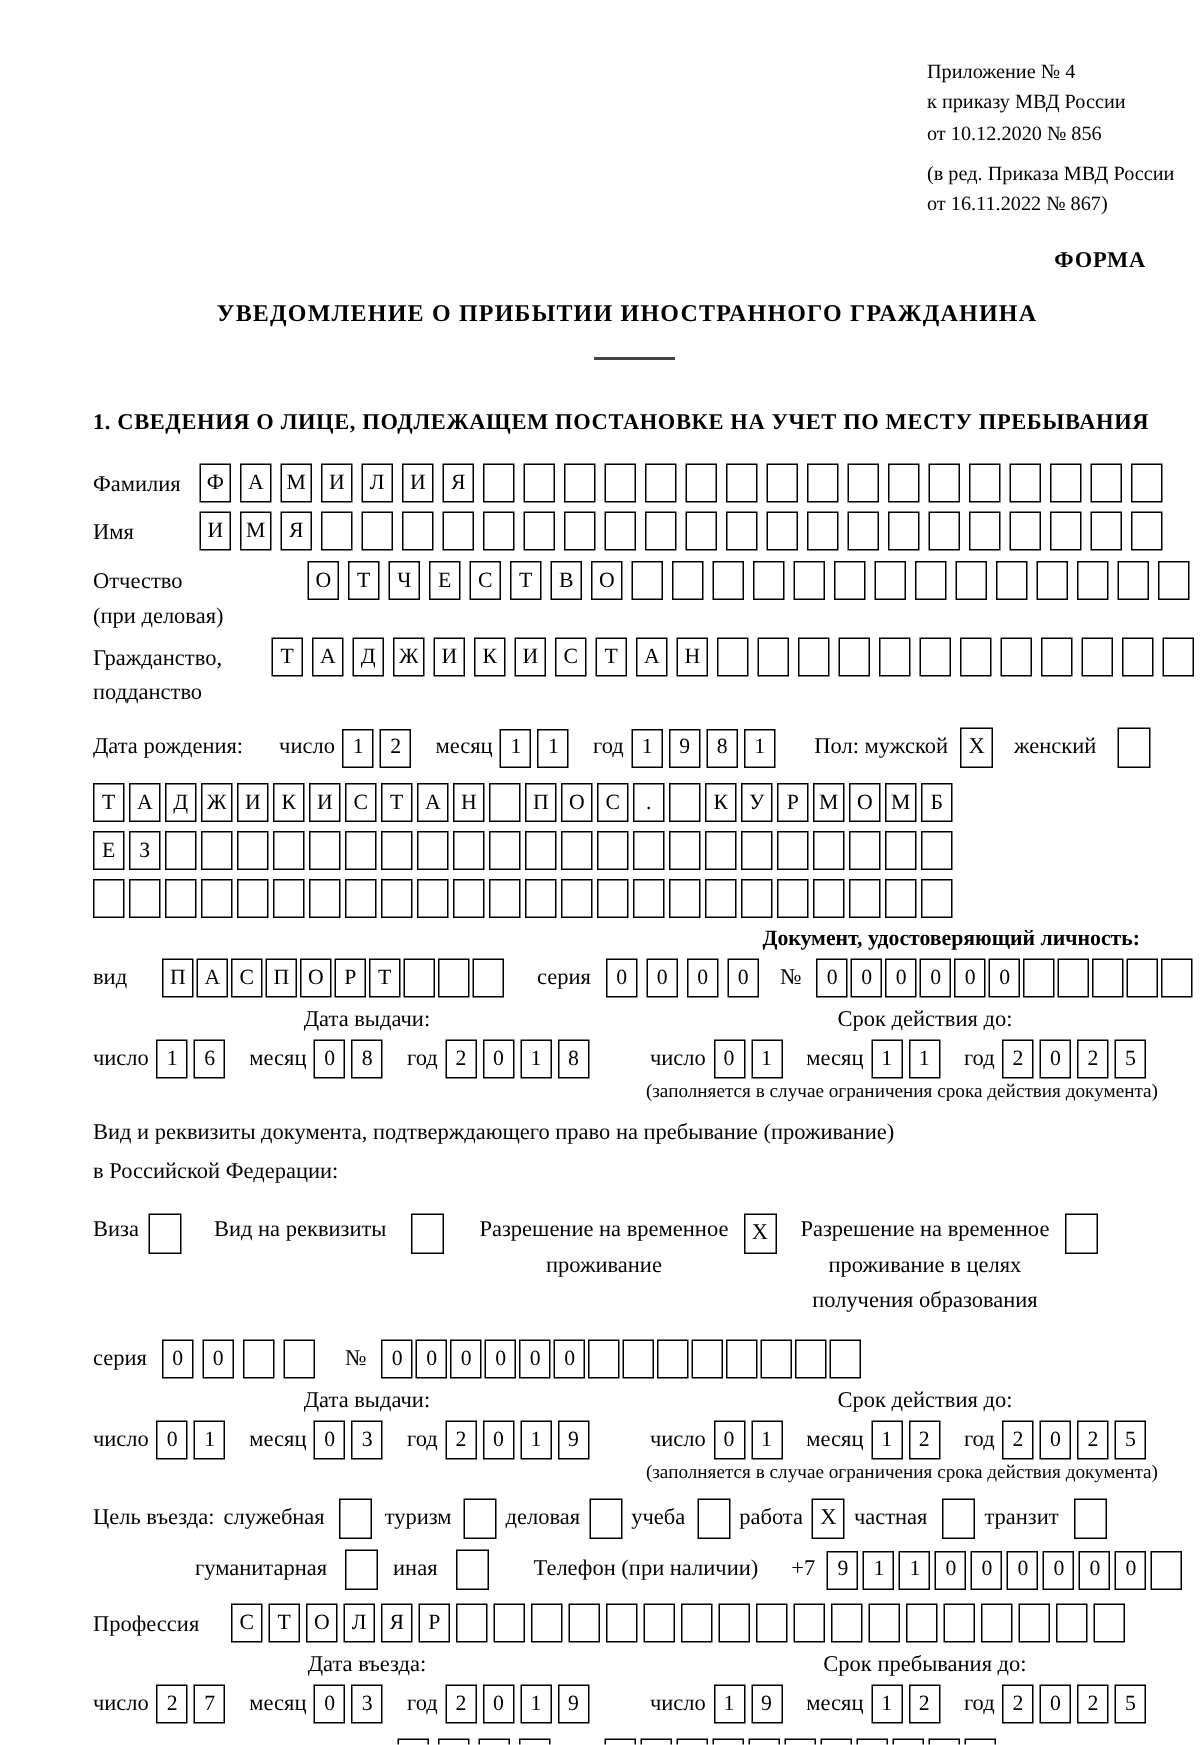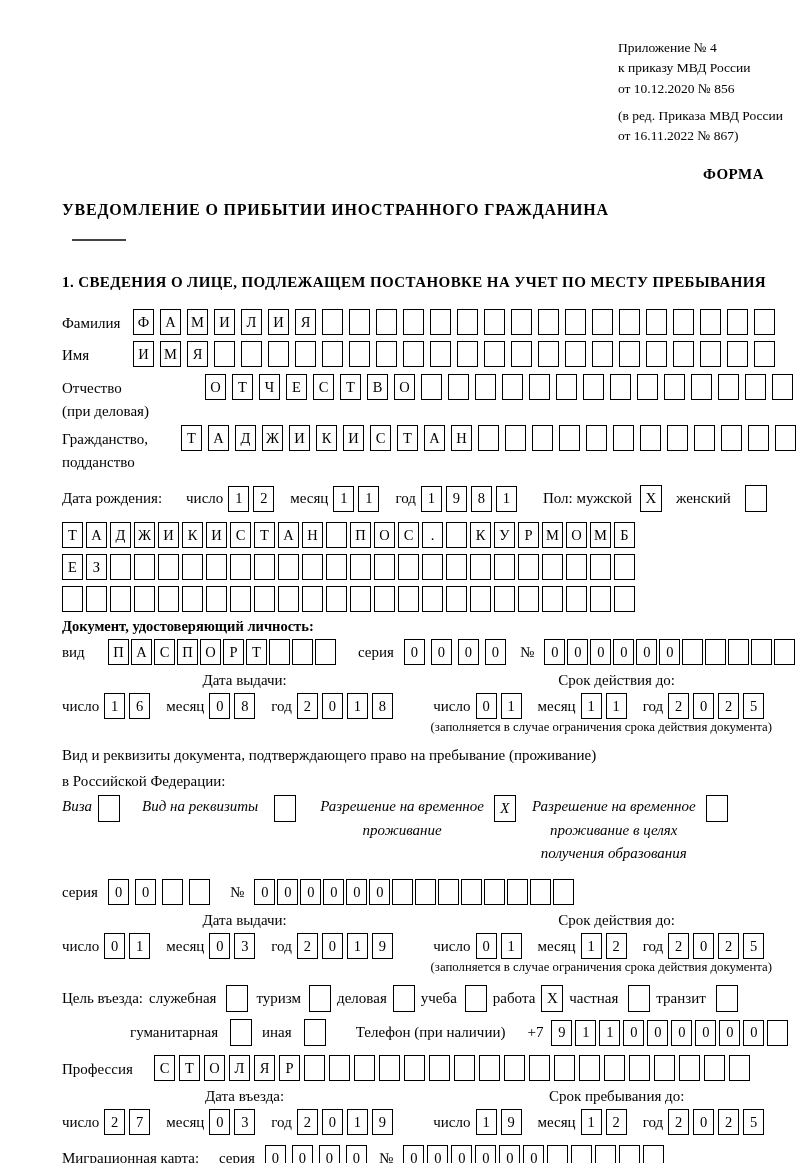--- a/index.html
+++ b/index.html
@@ -3,42 +3,42 @@
 <meta charset="utf-8">
 <style>
   *{box-sizing:border-box;}
   html,body{margin:0;padding:0;}
   body{width:800px;height:1163px;background:#fff;color:#000;
        font-family:"Liberation Serif",serif;font-size:15px;overflow:hidden;}
   .page{width:800px;padding:38px 0 0 62px;}
   .hdr{margin-left:556px;font-size:13.5px;line-height:1.5;}
   .hdr .ed{margin-top:7px;}
   .forma{font-weight:bold;text-align:right;padding-right:36px;margin-top:20px;font-size:15px;letter-spacing:.5px;}
-  .title{font-weight:bold;font-size:16px;letter-spacing:.8px;margin-top:14px;line-height:1.6;padding-right:26px;}
+  .title{text-align:center;font-weight:bold;font-size:16px;letter-spacing:.8px;margin-top:14px;line-height:1.6;padding-right:26px;}
   .blank{display:inline-block;width:54px;border-bottom:2px solid #444;height:14px;margin-left:10px;}
   .sec1{font-weight:bold;font-size:15px;letter-spacing:.4px;margin-top:26px;}
   .frow{display:flex;align-items:flex-start;}
   .vcenter{align-items:center;}
   .flabel{flex:0 0 auto;line-height:1.5;padding-top:3px;}
   .cells{display:flex;flex-wrap:nowrap;}
   .cell{flex:0 0 auto;display:inline-flex;align-items:center;justify-content:center;
         width:21px;height:26px;border:1.6px solid #000;font-size:14.5px;background:#fff;}
   .g6 .cell{margin-right:6px;} .g4 .cell{margin-right:4px;}
   .g3 .cell{margin-right:3px;} .g2 .cell{margin-right:2px;}
   .cb{width:22px;height:27px;border:1.6px solid #000;display:inline-flex;align-items:center;justify-content:center;font-size:15px;flex:0 0 auto;}
   .dpair{display:flex;margin-top:7px;}
   .dcol{width:49.5%;} .dcol.r{width:50.5%;padding-left:6px;}
   .dhead{text-align:center;margin-bottom:4px;}
   .dgroup{display:flex;align-items:center;flex-wrap:nowrap;}
   .dgroup .cell{margin-right:4px;}
   .dword{margin:0 5px 0 12px;flex:0 0 auto;}
   .dgroup .dword:first-child{margin-left:0;}
   .dnote{font-size:12.8px;text-align:right;padding-right:28px;margin-top:1px;}
   .intro{margin-top:8px;line-height:1.7;}
-  .opts{display:flex;margin-top:1px;font-style:italic;}
+  .opts{display:flex;margin-top:15px;}
   .opt{display:flex;align-items:flex-start;}
   .ol{text-align:center;line-height:1.55;}
   .mb6{margin-bottom:6px;}
 </style>
 </head>
 <body>
 
 <div class="page">
 
   <div class="hdr">
@@ -280,21 +280,21 @@
           <span class="cell"></span>
           <span class="cell"></span>
           <span class="cell"></span>
           <span class="cell"></span>
           <span class="cell"></span>
           <span class="cell"></span>
         </div>
     </div>
   </div>
 
-  <div style="text-align:left;font-weight:bold;font-size:14.5px;margin-top:6px;padding-right:40px">Документ, удостоверяющий личность:</div>
+  <div style="text-align:right;font-weight:bold;font-size:14.5px;margin-top:6px;padding-right:40px">Документ, удостоверяющий личность:</div>
 
   <div class="frow vcenter" style="margin-top:4px">
     <span class="flabel" style="width:46px;padding-top:0">вид</span>
     <span class="cells g2">
         <span class="cell">П</span>
         <span class="cell">А</span>
         <span class="cell">С</span>
         <span class="cell">П</span>
         <span class="cell">О</span>
         <span class="cell">Р</span>

